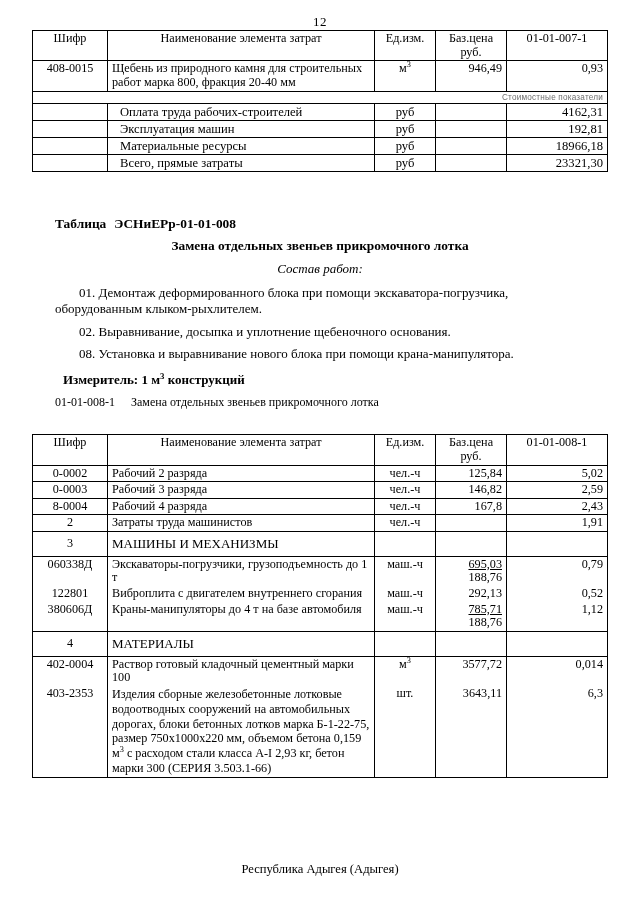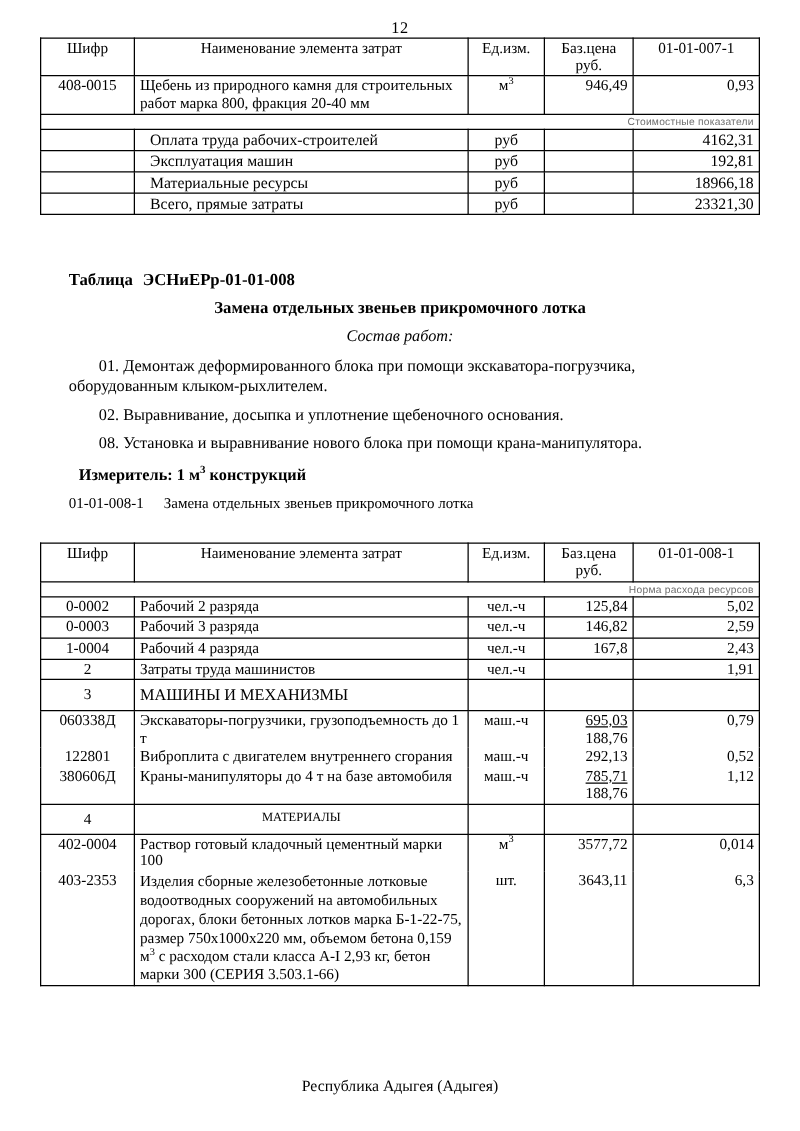--- a/index.html
+++ b/index.html
@@ -236,40 +236,37 @@
         <td class="c-code">Шифр</td>
         <td class="c-name">Наименование элемента затрат</td>
         <td class="c-unit">Ед.изм.</td>
         <td class="c-price">
           <div>Баз.цена</div>
           <div>руб.</div>
         </td>
         <td class="c-norm center">01-01-008-1</td>
       </tr>
 
-      <tr class="caption-row">
-        <td colspan="5">Норма расхода ресурсов</td>
-      </tr>
 
       <tr>
         <td class="c-code">0-0002</td>
         <td class="c-name">Рабочий 2 разряда</td>
         <td class="c-unit">чел.-ч</td>
         <td class="c-price">125,84</td>
         <td class="c-norm">5,02</td>
       </tr>
       <tr>
         <td class="c-code">0-0003</td>
         <td class="c-name">Рабочий 3 разряда</td>
         <td class="c-unit">чел.-ч</td>
         <td class="c-price">146,82</td>
         <td class="c-norm">2,59</td>
       </tr>
       <tr>
-        <td class="c-code">1-0004</td>
+        <td class="c-code">8-0004</td>
         <td class="c-name">Рабочий 4 разряда</td>
         <td class="c-unit">чел.-ч</td>
         <td class="c-price">167,8</td>
         <td class="c-norm">2,43</td>
       </tr>
 
       <tr>
         <td class="c-code bold center">2</td>
         <td class="c-name">Затраты труда машинистов</td>
         <td class="c-unit">чел.-ч</td>
@@ -310,21 +307,21 @@
         <td class="c-unit" style="border-top:none;">маш.-ч</td>
         <td class="c-price" style="border-top:none;">
           <div class="underlined">785,71</div>
           <div>188,76</div>
         </td>
         <td class="c-norm" style="border-top:none;">1,12</td>
       </tr>
 
       <tr>
         <td class="c-code bold center" style="padding-top:5px;padding-bottom:4px;">4</td>
-        <td class="c-name bold" style="font-size:10px;padding-top:5px;padding-bottom:4px;text-align:center;">МАТЕРИАЛЫ</td>
+        <td class="c-name bold" style="font-size:13px;padding-top:5px;padding-bottom:4px;">МАТЕРИАЛЫ</td>
         <td class="c-unit"></td>
         <td class="c-price"></td>
         <td class="c-norm"></td>
       </tr>
 
       <tr>
         <td class="c-code" style="border-bottom:none;">402-0004</td>
         <td class="c-name" style="border-bottom:none;">Раствор готовый кладочный цементный марки 100</td>
         <td class="c-unit" style="border-bottom:none;">м<sup>3</sup></td>
         <td class="c-price" style="border-bottom:none;">3577,72</td>

